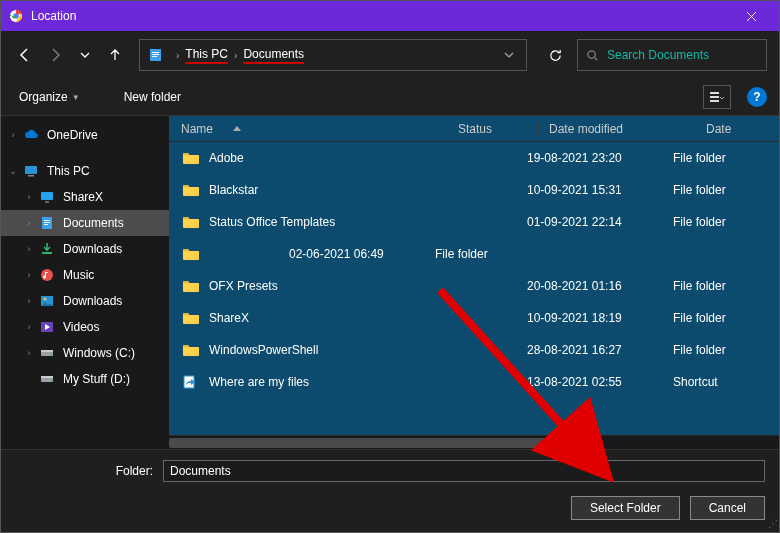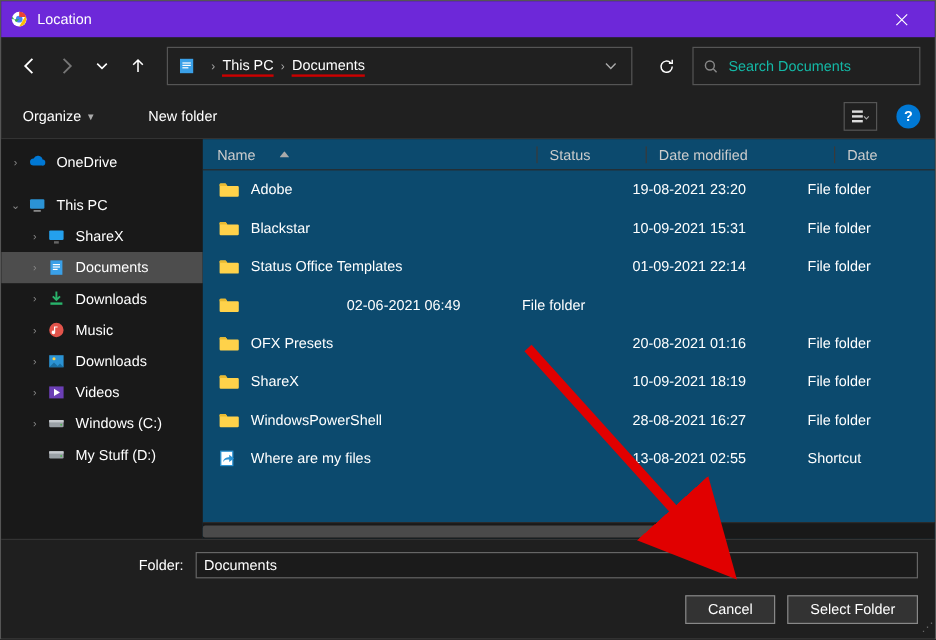--- a/index.html
+++ b/index.html
@@ -388,22 +388,22 @@
         </div>
     </div>
   </div>
 
   <div class="footer">
     <div class="folder-row">
       <span class="folder-label">Folder:</span>
       <input class="folder-input" value="Documents" style="">
     </div>
     <div class="btn-row">
+      <span class="dlg-btn">Select Folder</span>
       <span class="dlg-btn">Cancel</span>
-      <span class="dlg-btn">Select Folder</span>
     </div>
   </div>
   <span class="resize-grip">⋰</span>
 </div>
 
 <svg class="arrow-svg" style="left:420px; top:270px;" width="220" height="220">
   <defs>
       <marker id="ah" markerWidth="12" markerHeight="12" refX="7" refY="5" orient="auto">
         <path d="M0 0L10 5L0 10z" fill="#e10000"></path>
       </marker>

